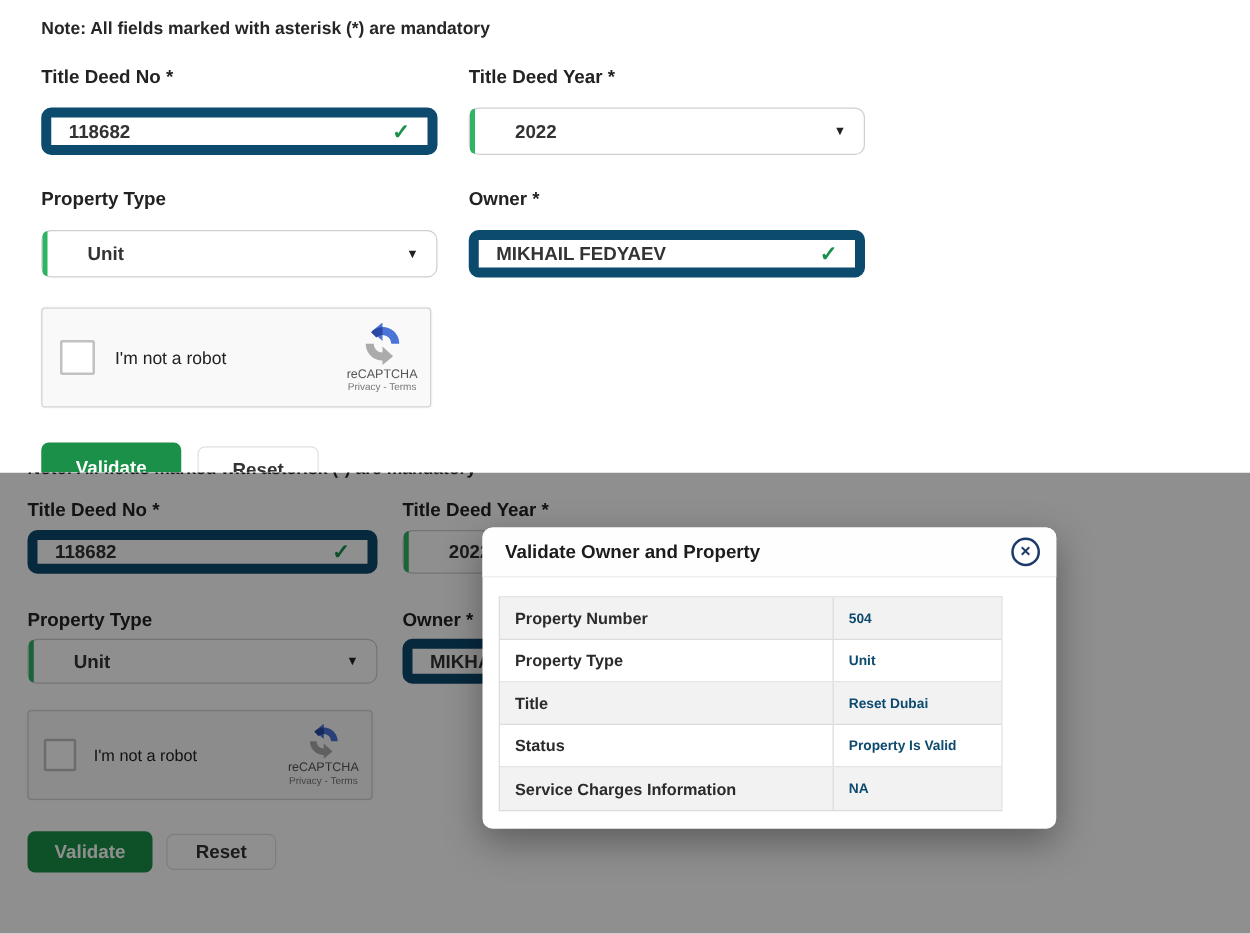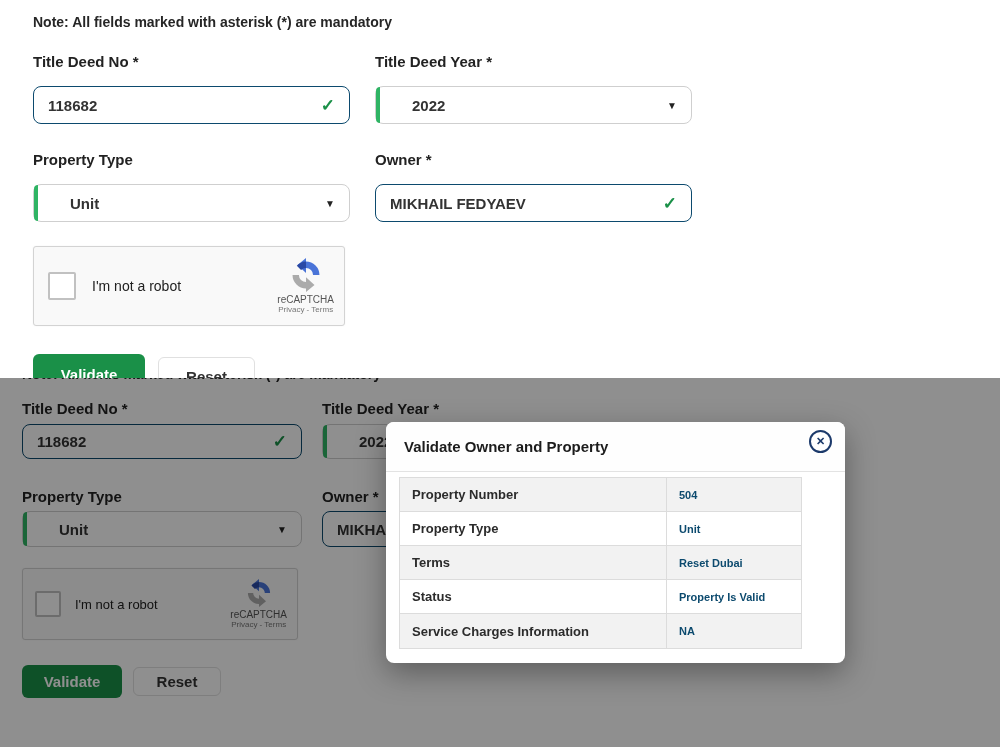--- a/index.html
+++ b/index.html
@@ -5,21 +5,21 @@
   * { margin:0; padding:0; box-sizing:border-box; }
   body { font-family:"Liberation Sans", sans-serif; background:#fff; }
   .page { position:relative; width:1000px; height:747px; overflow:hidden; background:#fff; }
 
   
   .lbl { position:absolute; font-size:15px; font-weight:700; color:#222; white-space:nowrap; }
   .note { position:absolute; font-size:14px; font-weight:700; color:#262626; white-space:nowrap; }
   .field { position:absolute; display:flex; align-items:center; background:#fff;
            border-radius:8px; padding:0 14px; font-size:15px; font-weight:700; color:#333; }
   .field .val { flex:1; white-space:nowrap; overflow:hidden; }
-  .field.valid { border:1px solid #0c4a6e; }
+  .field.valid { border:8px solid #0c4a6e; }
   .check { color:#1a9048; font-size:17px; font-weight:700; margin-left:8px; }
   .field.select { border:1px solid #cfcfcf;padding-left:36px; }
   .field.select::before { content:""; position:absolute; left:0; top:0; bottom:0; width:4px;
                           background:#2fb464; border-radius:8px 0 0 8px; }
   .chev { font-size:10px; color:#222; margin-left:8px; }
 
   .captcha { position:absolute; background:#f9f9f9; border:1px solid #d3d3d3; border-radius:3px;
              display:flex; align-items:center; box-shadow:0 0 2px rgba(0,0,0,0.05); }
   .cbox { width:28px; height:28px; background:#fff; border:2px solid #c1c1c1; border-radius:2px; }
   .cap-label { font-size:14px; color:#212121; margin-left:16px; flex:1; }
@@ -60,21 +60,21 @@
   .b-cap .cbox { width:26px; height:26px; margin-left:12px; }
   .b-cap .cap-label { font-size:13px; margin-left:14px; }
   .b-validate { left:22px; top:287px; width:100px; height:33px; }
   .b-reset { left:133px; top:289px; width:88px; height:29px; }
 
   .overlay { position:absolute; inset:0; background:rgba(0,0,0,0.44); z-index:5; }
 
   
   .modal { position:absolute; left:386px; top:44px; width:459px; height:241px; background:#fff;
            border-radius:8px; z-index:10; box-shadow:0 10px 30px rgba(0,0,0,0.35); }
-  .modal-header { position:relative; height:50px; border-bottom:1px solid #e3e3e3;
+  .modal-header { position:relative; height:40px; border-bottom:1px solid #e3e3e3;
                   display:flex; align-items:center; background:#fefefe; border-radius:8px 8px 0 0; }
   .modal-title { font-size:15px; font-weight:700; color:#1c1c1c; margin-left:18px; }
   .modal-close { position:absolute; right:13px; top:8px; width:23px; height:23px; border-radius:50%;
                  border:2px solid #1c3a6b; color:#1c3a6b; background:#fff; font-size:11px; font-weight:700;
                  display:flex; align-items:center; justify-content:center; cursor:pointer; }
   .mtable { position:absolute; left:13px; top:55px; width:403px; border:1px solid #dcdcdc; }
   .mrow { display:flex; height:34px; border-bottom:1px solid #dcdcdc; }
   .mrow:last-child { border-bottom:none; }
   .mrow:nth-child(odd) { background:#f2f2f2; }
   .mrow:nth-child(even) { background:#fff; }
@@ -187,21 +187,21 @@
       <div class="mtable">
         <div class="mrow">
           <div class="mcell-l">Property Number</div>
           <div class="mcell-r">504</div>
         </div>
         <div class="mrow">
           <div class="mcell-l">Property Type</div>
           <div class="mcell-r">Unit</div>
         </div>
         <div class="mrow">
-          <div class="mcell-l">Terms</div>
+          <div class="mcell-l">Title</div>
           <div class="mcell-r">Reset Dubai</div>
         </div>
         <div class="mrow">
           <div class="mcell-l">Status</div>
           <div class="mcell-r">Property Is Valid</div>
         </div>
         <div class="mrow">
           <div class="mcell-l">Service Charges Information</div>
           <div class="mcell-r">NA</div>
         </div>

